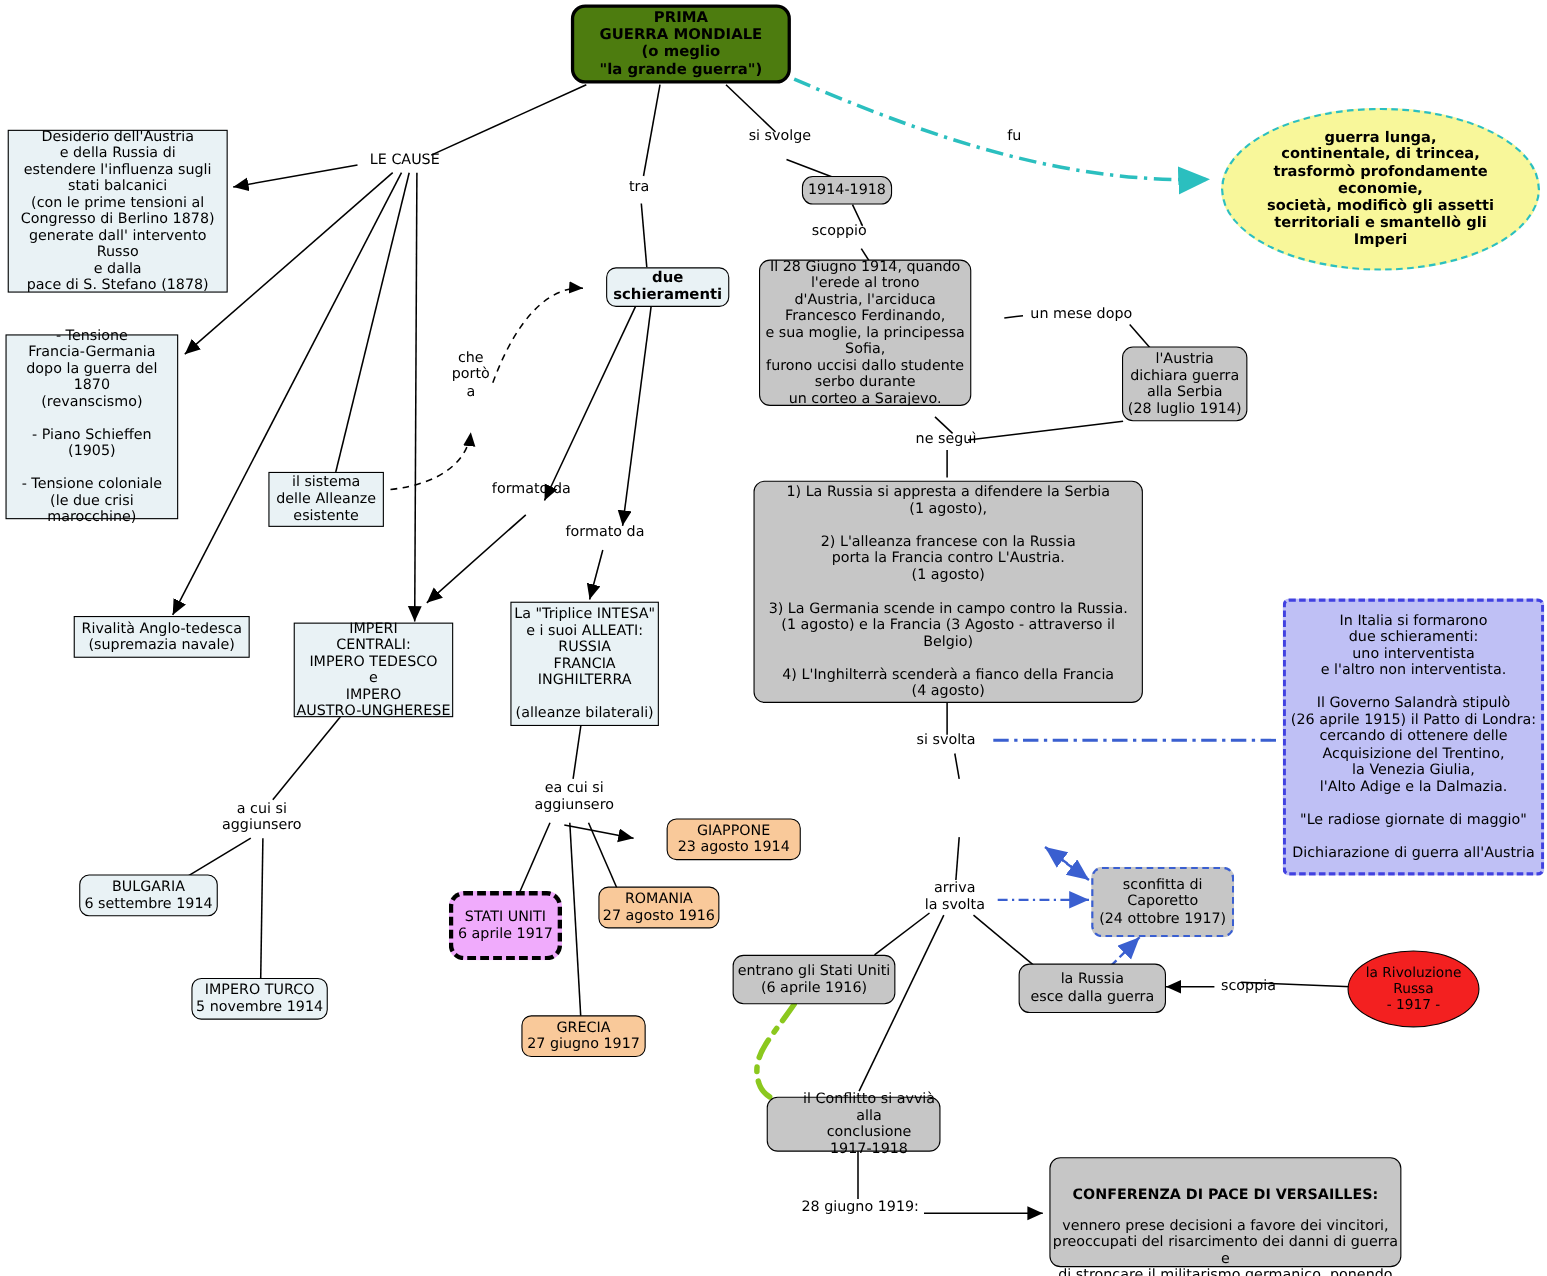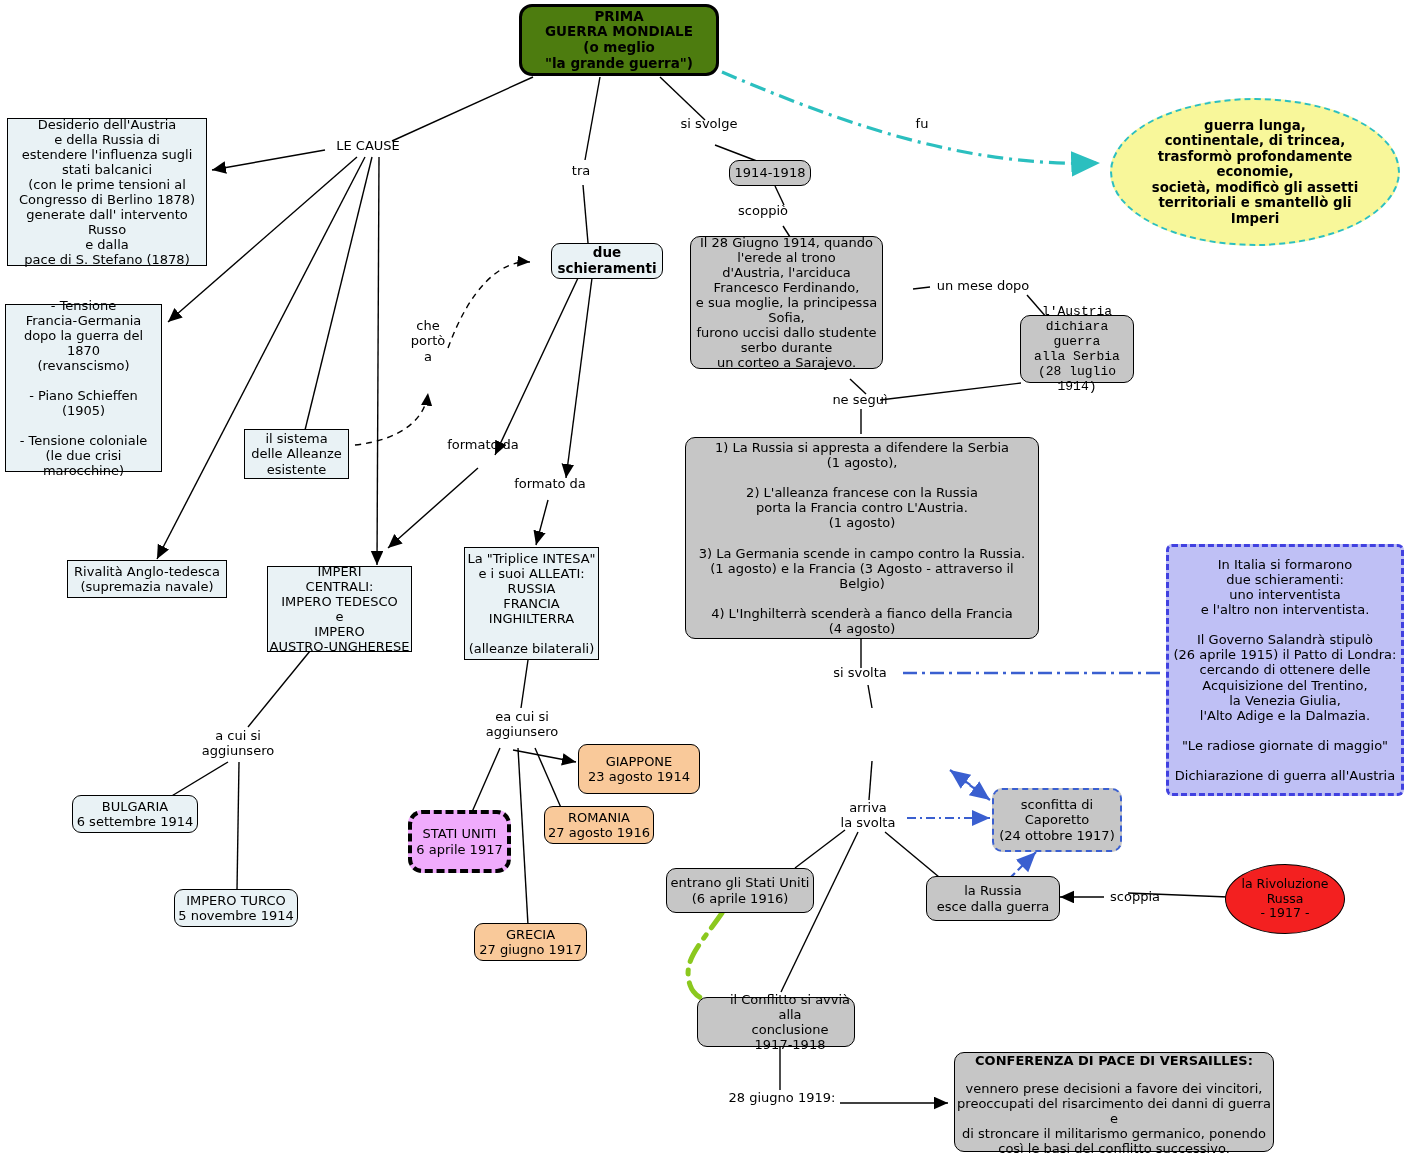--- a/index.html
+++ b/index.html
@@ -257,21 +257,21 @@
 INGHILTERRA
 
 (alleanze bilaterali)</div>
 
   <div class="node n-blue-round-lite" style="left:72px;top:795px;width:126px;height:38px;">BULGARIA
 6 settembre 1914</div>
 
   <div class="node n-blue-round-lite" style="left:174px;top:889px;width:124px;height:38px;">IMPERO TURCO
 5 novembre 1914</div>
 
-  <div class="node n-orange" style="left:578px;top:744px;width:122px;height:50px;">GIAPPONE
+  <div class="node n-orange" style="left:606px;top:744px;width:122px;height:38px;">GIAPPONE
 23 agosto 1914</div>
 
   <div class="node n-orange" style="left:544px;top:806px;width:110px;height:38px;">ROMANIA
 27 agosto 1916</div>
 
   <div class="node n-orange-dash" style="left:408px;top:810px;width:103px;height:63px;">STATI UNITI
 6 aprile 1917</div>
 
   <div class="node n-orange" style="left:474px;top:923px;width:113px;height:38px;">GRECIA
 27 giugno 1917</div>
@@ -280,21 +280,21 @@
 
   <div class="node n-grey" style="left:690px;top:236px;width:193px;height:133px;">Il 28 Giugno 1914, quando
 l'erede al trono
 d'Austria, l'arciduca
 Francesco Ferdinando,
 e sua moglie, la principessa Sofia,
 furono uccisi dallo studente
 serbo durante
 un corteo a Sarajevo.</div>
 
-  <div class="node n-grey" style="left:1020px;top:315px;width:114px;height:68px;font-family:Liberation Mono, monospace;">l'Austria
+  <div class="node n-grey" style="left:1020px;top:315px;width:114px;height:68px;">l'Austria
 dichiara guerra
 alla Serbia
 (28 luglio 1914)</div>
 
   <div class="node n-grey" style="left:685px;top:437px;width:354px;height:202px;">1) La Russia si appresta a difendere la Serbia
 (1 agosto),
 
 2) L'alleanza francese con la Russia
 porta la Francia contro L'Austria.
 (1 agosto)
@@ -339,21 +339,21 @@
 esce dalla guerra</div>
 
   <div class="node n-ellipse-red" style="left:1225px;top:864px;width:120px;height:70px;">la Rivoluzione
 Russa
 - 1917 -</div>
 
   <div class="node n-grey" style="left:697px;top:997px;width:158px;height:50px;padding-left:28px;">il Conflitto si avvià alla
 conclusione
 1917-1918</div>
 
-  <div class="node n-grey" style="left:954px;top:1052px;width:320px;height:100px;flex-direction:column;justify-content:flex-start;padding-top:0;">
+  <div class="node n-grey" style="left:954px;top:1052px;width:320px;height:100px;flex-direction:column;justify-content:flex-start;padding-top:26px;">
     <div style="display:flex;justify-content:center;">
       <span class="bold-line">CONFERENZA DI PACE DI VERSAILLES</span><span class="bold-line">:</span>
     </div>
     <div style="margin-top:13px;white-space:pre-line;">vennero prese decisioni a favore dei vincitori,
 preoccupati del risarcimento dei danni di guerra e
 di stroncare il militarismo germanico, ponendo
 così le basi del conflitto successivo.</div>
   </div>
 
   <div class="edge-label" style="left:328px;top:138px;width:80px;">LE CAUSE</div>

